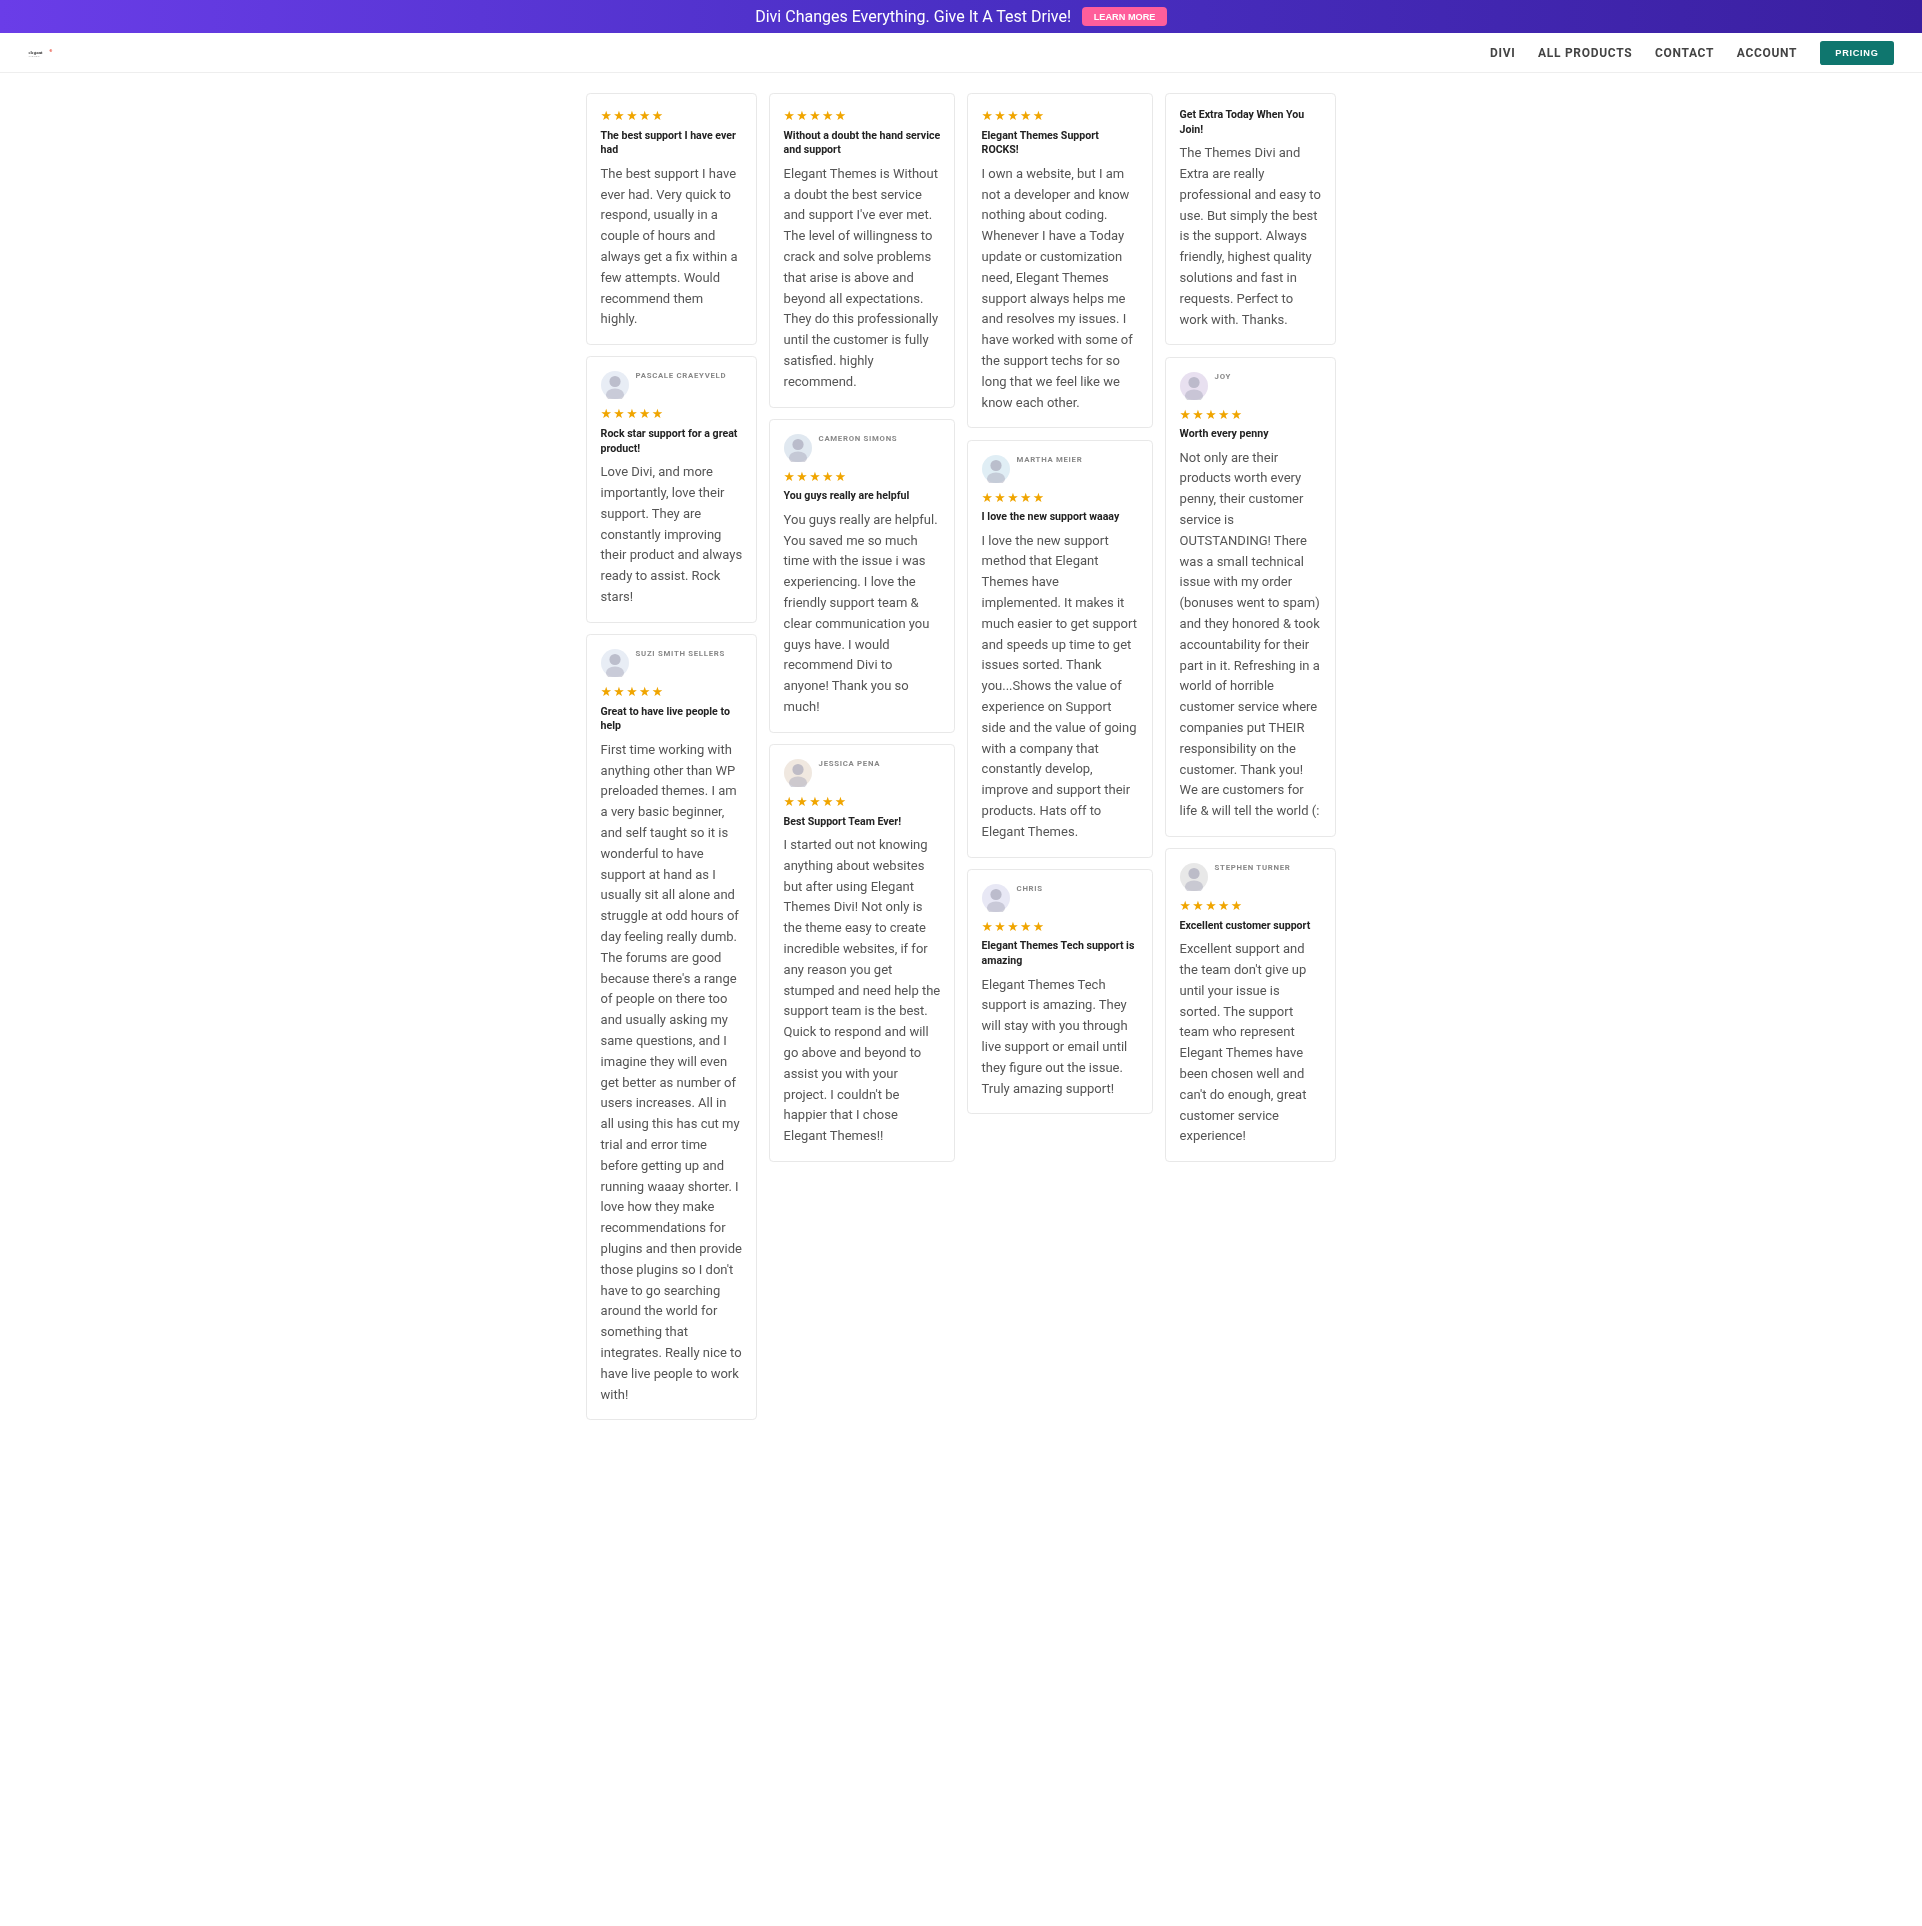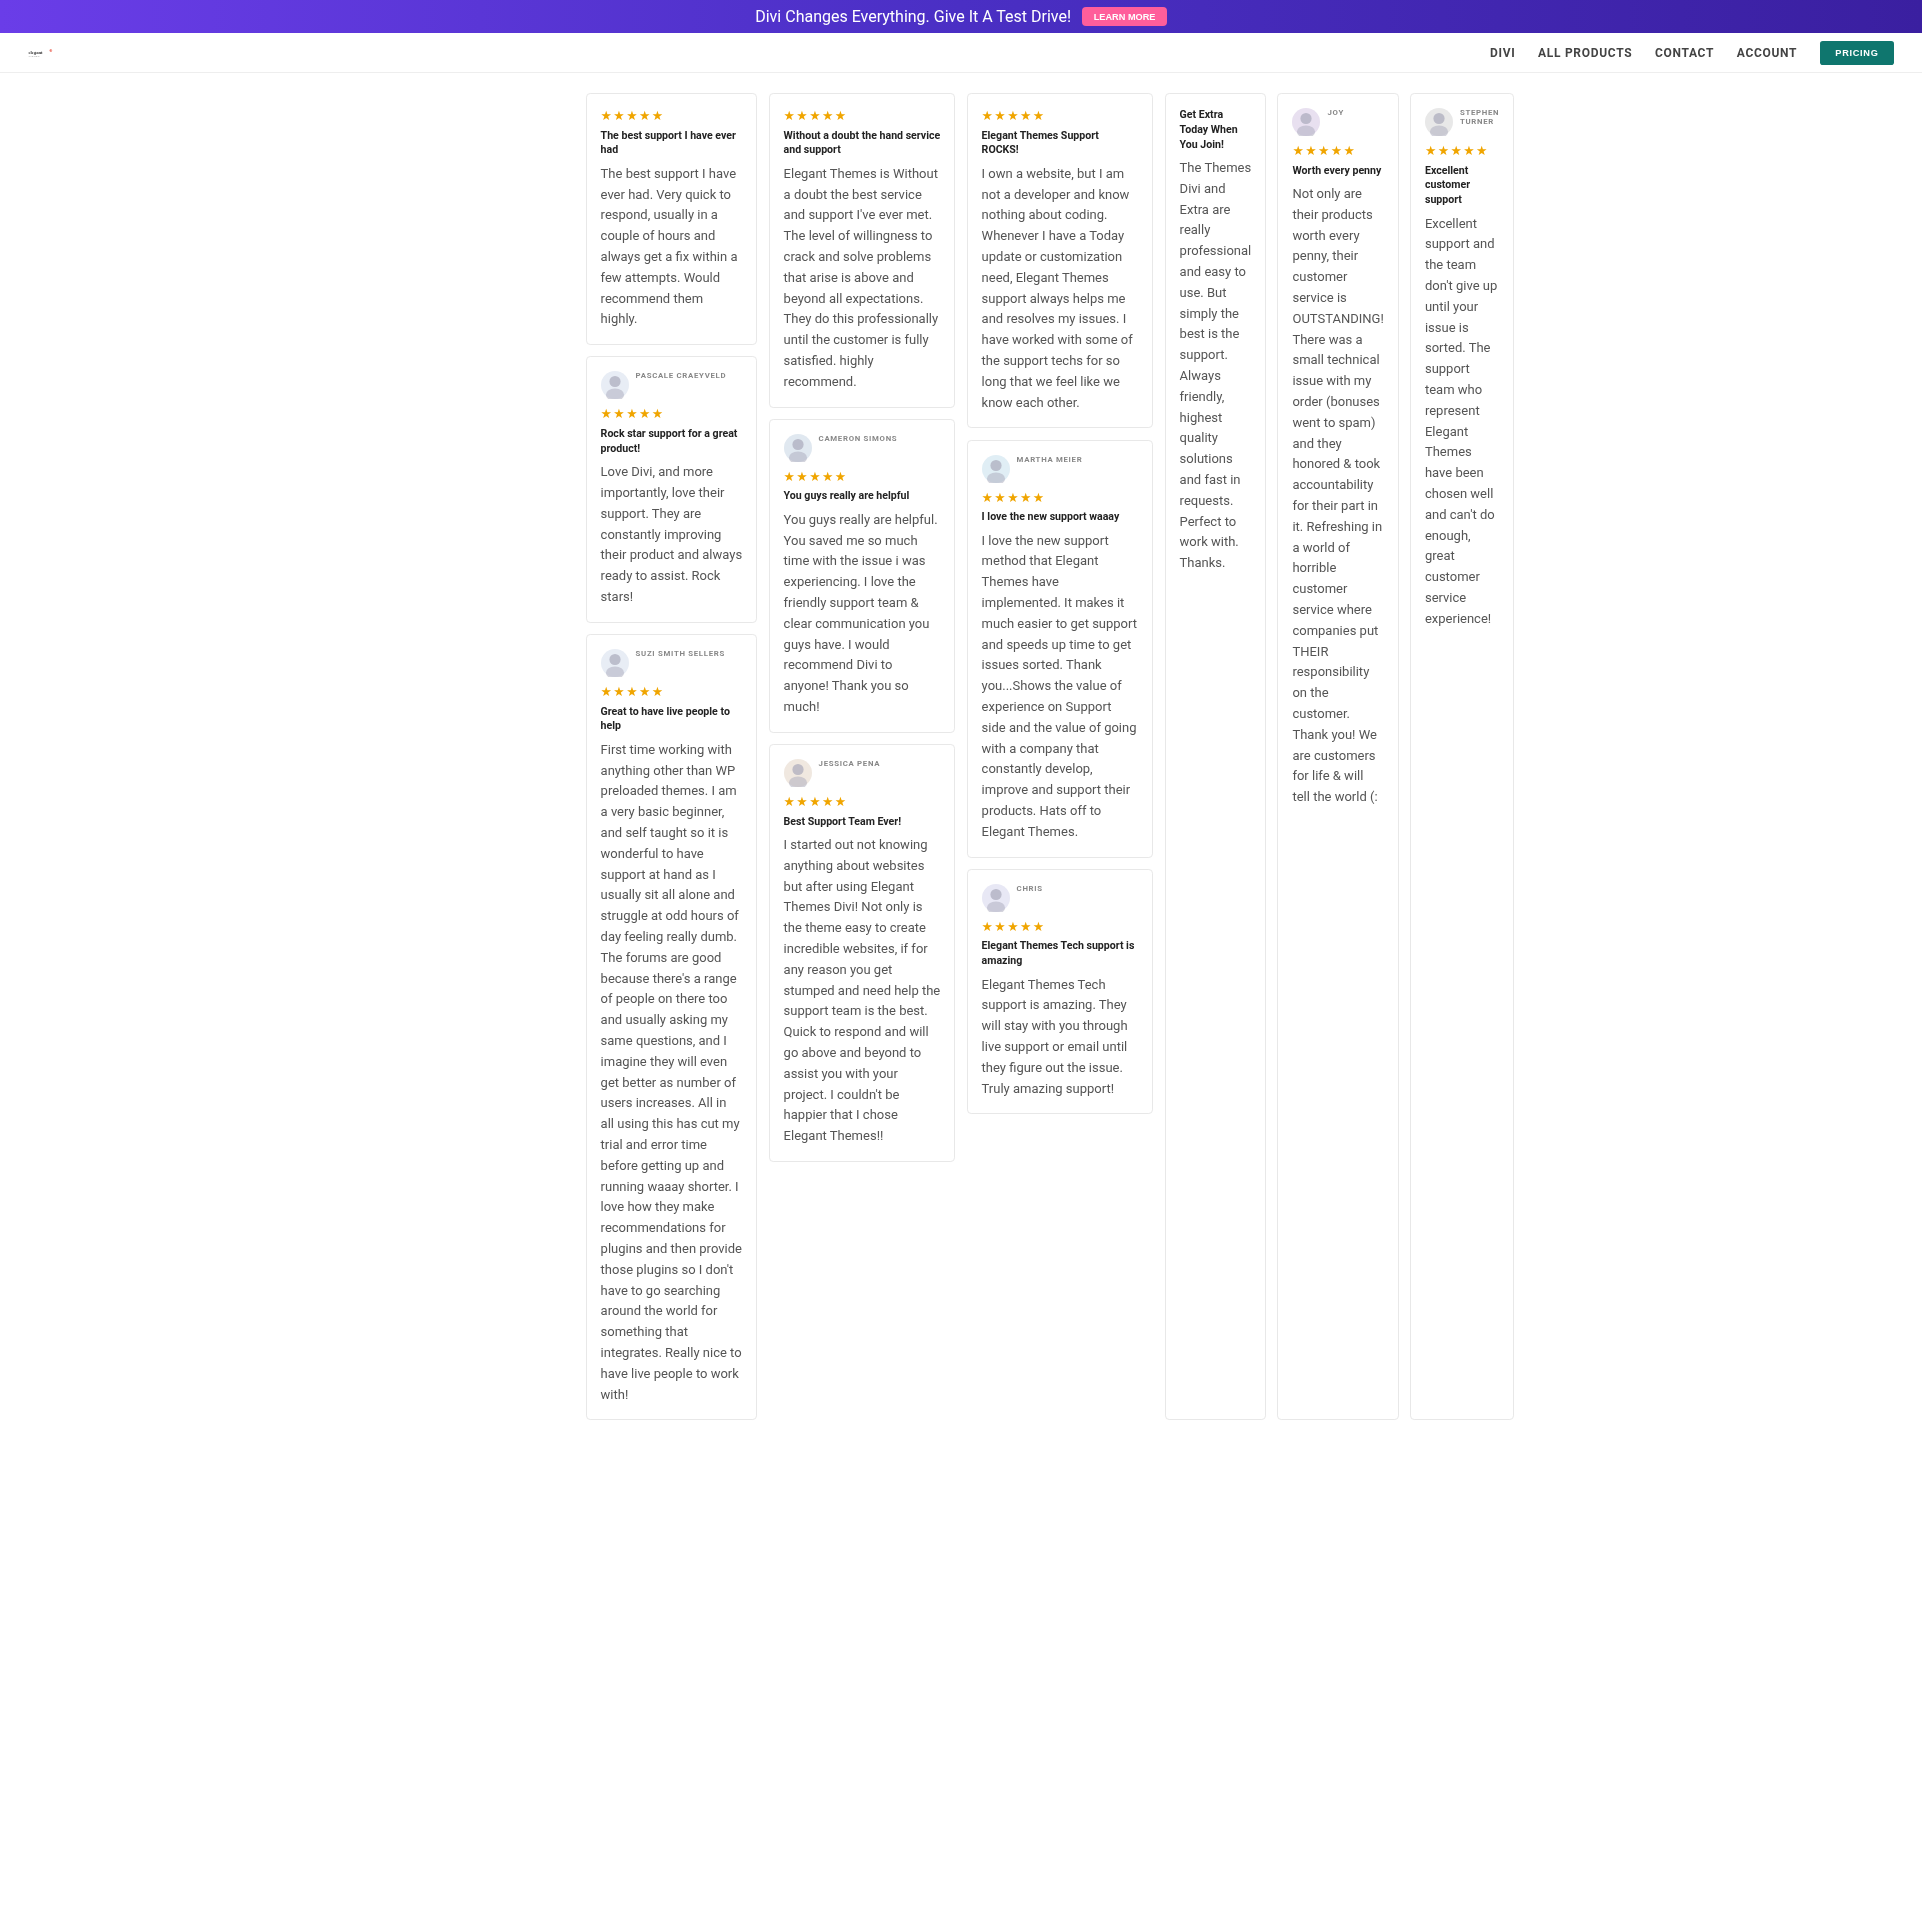--- a/index.html
+++ b/index.html
@@ -135,21 +135,21 @@
       text-transform: uppercase;
     }
 
     
     .col1 { display: flex; flex-direction: column; }
     
     .col2 { display: flex; flex-direction: column; }
     
     .col3 { display: flex; flex-direction: column; }
     
-    .col4 { display: flex; flex-direction: row; }
+    .col4 { display: flex; flex-direction: column; }
 
     
     .avatar-circle {
       width: 28px;
       height: 28px;
       border-radius: 50%;
       background: #e8edf5;
       display: flex;
       align-items: center;
       justify-content: center;

